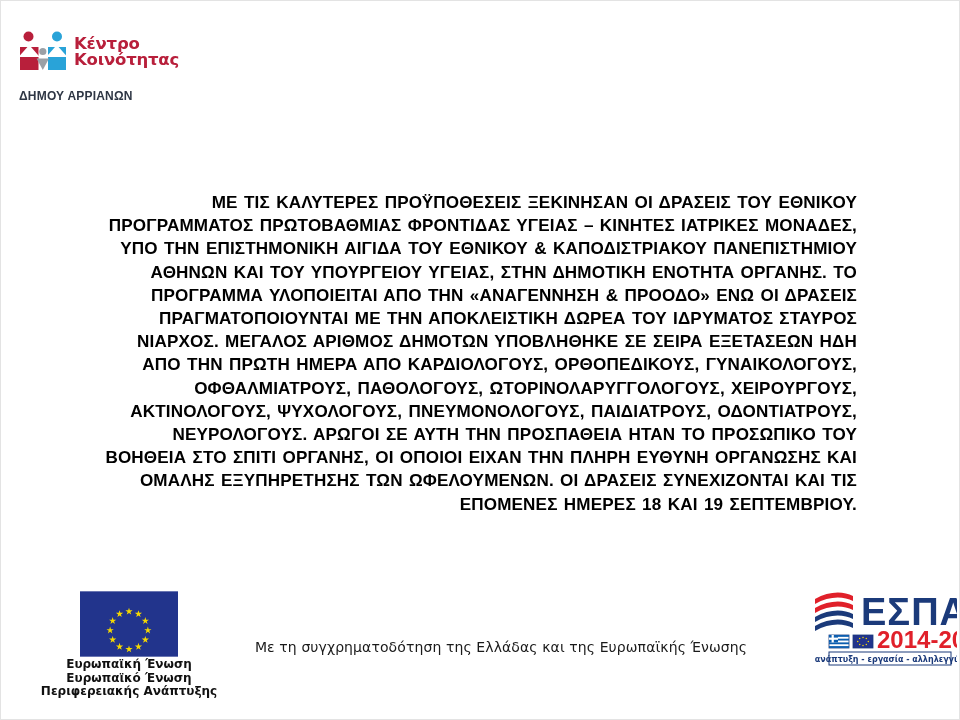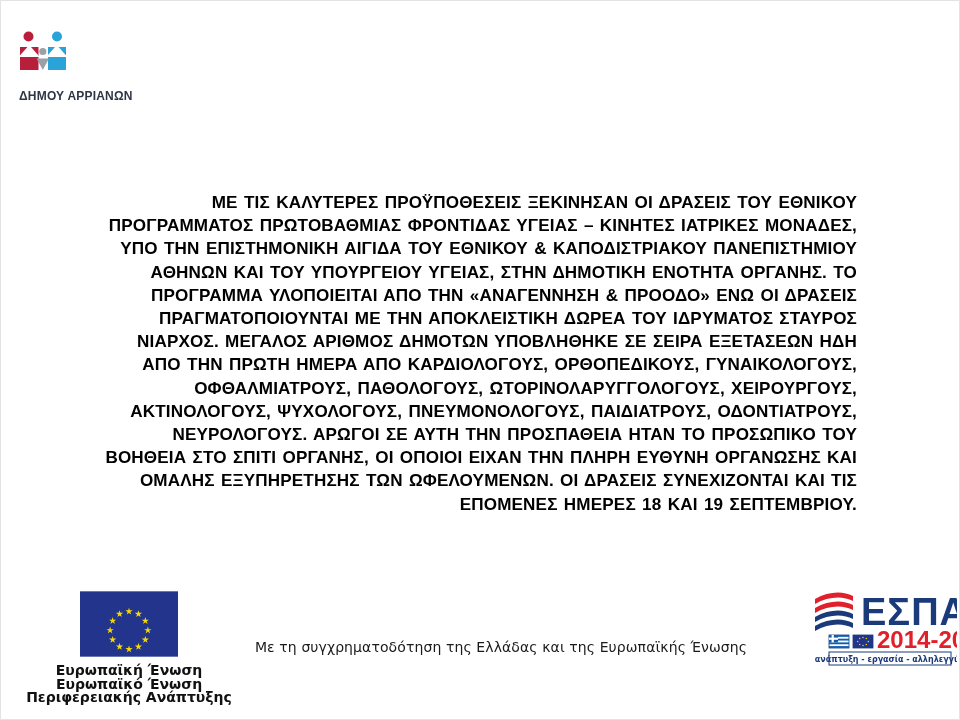--- a/index.html
+++ b/index.html
@@ -99,24 +99,24 @@
   }
 
   .eu-flag {
     width: 98px;
     height: 66px;
     display: block;
     margin: 0 auto;
   }
 
   .eu-caption {
-    margin-top: 7px;
+    margin-top: 1px;
     font-family: "DejaVu Sans", sans-serif;
     font-weight: bold;
-    font-size: 14px;
+    font-size: 12px;
     line-height: 13.6px;
     color: #111111;
   }
   .eu-caption span { display: block; white-space: nowrap; }
 
   .cofin-note {
     position: absolute;
     left: 230px;
     top: 638px;
     width: 540px;
@@ -152,20 +152,24 @@
         <path d="M10.2 15 L20.8 27 L-0.4 27 Z" fill="#ffffff"></path>
 
         <circle cx="38" cy="6.5" r="5" fill="#29a3d8"></circle>
         <path d="M29 40 L29 17 L47 17 L47 40 Z" fill="#29a3d8"></path>
         <path d="M37.8 15 L48.4 27 L27.2 27 Z" fill="#ffffff"></path>
 
         <circle cx="23.8" cy="21.5" r="3.6" fill="#9aa0a6"></circle>
         <path d="M17.6 28.5 L30 28.5 L23.8 40 Z" fill="#9aa0a6"></path>
       </svg>
 
+      <div class="kk-wordmark">
+        <span>Κέντρο</span>
+        <span>Κοινότητας</span>
+      </div>
     </div>
   </div>
 
   <div class="dimos-title">ΔΗΜΟΥ ΑΡΡΙΑΝΩΝ</div>
 
   <div class="body-text">ΜΕ ΤΙΣ ΚΑΛΥΤΕΡΕΣ ΠΡΟΫΠΟΘΕΣΕΙΣ ΞΕΚΙΝΗΣΑΝ ΟΙ ΔΡΑΣΕΙΣ ΤΟΥ ΕΘΝΙΚΟΥ ΠΡΟΓΡΑΜΜΑΤΟΣ ΠΡΩΤΟΒΑΘΜΙΑΣ ΦΡΟΝΤΙΔΑΣ ΥΓΕΙΑΣ – ΚΙΝΗΤΕΣ ΙΑΤΡΙΚΕΣ ΜΟΝΑΔΕΣ, ΥΠΟ ΤΗΝ ΕΠΙΣΤΗΜΟΝΙΚΗ ΑΙΓΙΔΑ ΤΟΥ ΕΘΝΙΚΟΥ &amp; ΚΑΠΟΔΙΣΤΡΙΑΚΟΥ ΠΑΝΕΠΙΣΤΗΜΙΟΥ ΑΘΗΝΩΝ ΚΑΙ ΤΟΥ ΥΠΟΥΡΓΕΙΟΥ ΥΓΕΙΑΣ, ΣΤΗΝ ΔΗΜΟΤΙΚΗ ΕΝΟΤΗΤΑ ΟΡΓΑΝΗΣ. ΤΟ ΠΡΟΓΡΑΜΜΑ ΥΛΟΠΟΙΕΙΤΑΙ ΑΠΟ ΤΗΝ «ΑΝΑΓΕΝΝΗΣΗ &amp; ΠΡΟΟΔΟ» ΕΝΩ ΟΙ ΔΡΑΣΕΙΣ ΠΡΑΓΜΑΤΟΠΟΙΟΥΝΤΑΙ ΜΕ ΤΗΝ ΑΠΟΚΛΕΙΣΤΙΚΗ ΔΩΡΕΑ ΤΟΥ ΙΔΡΥΜΑΤΟΣ ΣΤΑΥΡΟΣ ΝΙΑΡΧΟΣ. ΜΕΓΑΛΟΣ ΑΡΙΘΜΟΣ ΔΗΜΟΤΩΝ ΥΠΟΒΛΗΘΗΚΕ ΣΕ ΣΕΙΡΑ ΕΞΕΤΑΣΕΩΝ ΗΔΗ ΑΠΟ ΤΗΝ ΠΡΩΤΗ ΗΜΕΡΑ ΑΠΟ ΚΑΡΔΙΟΛΟΓΟΥΣ, ΟΡΘΟΠΕΔΙΚΟΥΣ, ΓΥΝΑΙΚΟΛΟΓΟΥΣ, ΟΦΘΑΛΜΙΑΤΡΟΥΣ, ΠΑΘΟΛΟΓΟΥΣ, ΩΤΟΡΙΝΟΛΑΡΥΓΓΟΛΟΓΟΥΣ, ΧΕΙΡΟΥΡΓΟΥΣ, ΑΚΤΙΝΟΛΟΓΟΥΣ, ΨΥΧΟΛΟΓΟΥΣ, ΠΝΕΥΜΟΝΟΛΟΓΟΥΣ, ΠΑΙΔΙΑΤΡΟΥΣ, ΟΔΟΝΤΙΑΤΡΟΥΣ, ΝΕΥΡΟΛΟΓΟΥΣ. ΑΡΩΓΟΙ ΣΕ ΑΥΤΗ ΤΗΝ ΠΡΟΣΠΑΘΕΙΑ ΗΤΑΝ ΤΟ ΠΡΟΣΩΠΙΚΟ ΤΟΥ ΒΟΗΘΕΙΑ ΣΤΟ ΣΠΙΤΙ ΟΡΓΑΝΗΣ, ΟΙ ΟΠΟΙΟΙ ΕΙΧΑΝ ΤΗΝ ΠΛΗΡΗ ΕΥΘΥΝΗ ΟΡΓΑΝΩΣΗΣ ΚΑΙ ΟΜΑΛΗΣ ΕΞΥΠΗΡΕΤΗΣΗΣ ΤΩΝ ΩΦΕΛΟΥΜΕΝΩΝ. ΟΙ ΔΡΑΣΕΙΣ ΣΥΝΕΧΙΖΟΝΤΑΙ ΚΑΙ ΤΙΣ ΕΠΟΜΕΝΕΣ ΗΜΕΡΕΣ 18 ΚΑΙ 19 ΣΕΠΤΕΜΒΡΙΟΥ.</div>
 
   <div class="eu-block">
     <svg class="eu-flag" viewBox="0 0 135 90">
       <rect x="0" y="0" width="135" height="90" fill="#22348c"></rect>

